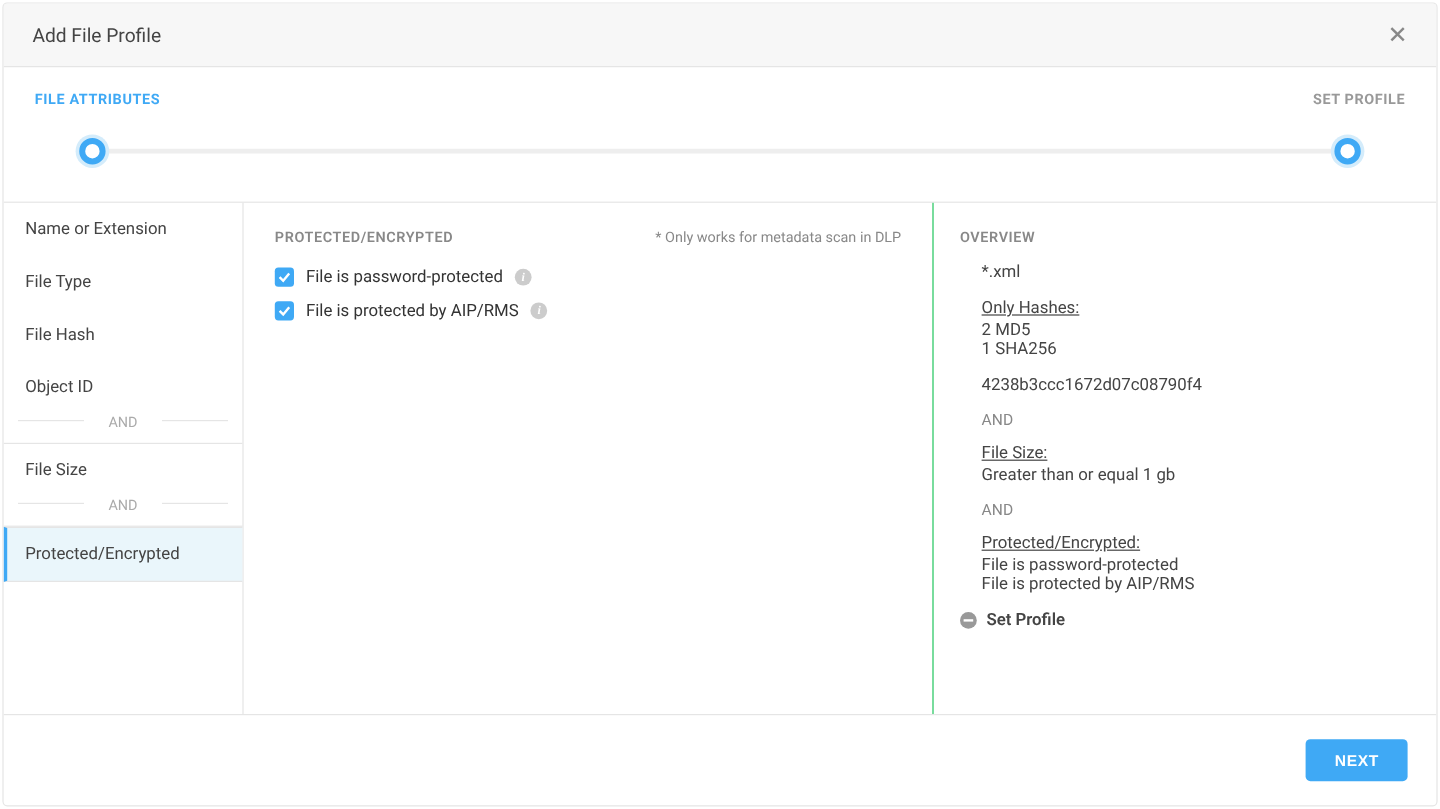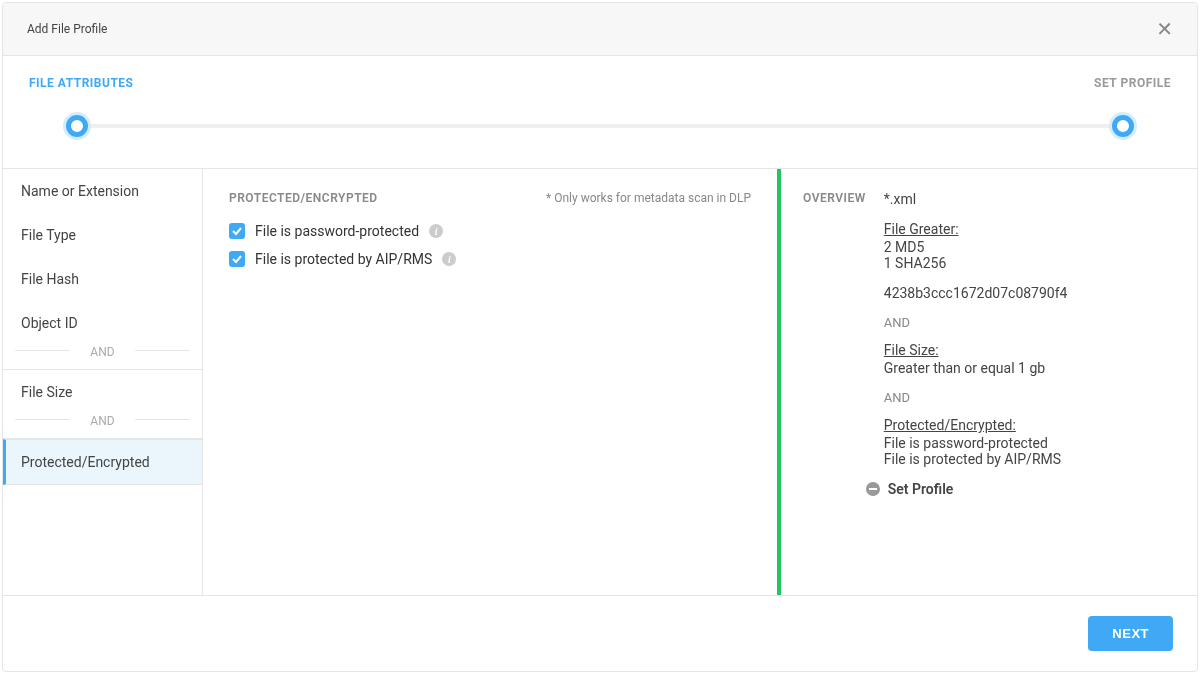--- a/index.html
+++ b/index.html
@@ -21,21 +21,21 @@
   }
   .modal-header {
     background: #f7f7f7;
     border-bottom: 1px solid #e5e5e5;
     padding: 16px 24px;
     display: flex;
     justify-content: space-between;
     align-items: center;
   }
   .modal-title {
-    font-size: 12px;
+    font-size: 16px;
     color: #444;
     font-weight: 400;
   }
   .close-icon {
     font-size: 20px;
     color: #888;
     cursor: pointer;
     line-height: 1;
   }
   .stepper {
@@ -170,24 +170,24 @@
     font-size: 10px;
     font-weight: bold;
     display: inline-flex;
     align-items: center;
     justify-content: center;
     font-style: italic;
     font-family: Georgia, serif;
   }
   .overview-wrap {
     width: 420px;
-    border-left: 4px solid #22c55e;
+    border-left: 1px solid #22c55e;
     padding: 22px 18px 12px 22px;
     display: flex;
-    flex-direction: row;
+    flex-direction: column;
   }
   .overview {
     flex: 1;
     overflow-y: auto;
     padding-right: 12px;
   }
   .overview::-webkit-scrollbar { width: 6px; }
   .overview::-webkit-scrollbar-track { background: transparent; }
   .overview::-webkit-scrollbar-thumb { background: #ccc; border-radius: 3px; }
   .ov-title {
@@ -312,21 +312,21 @@
 
     <div class="overview-wrap">
       <div class="ov-title">OVERVIEW</div>
       <div class="overview">
         <div class="ov-group">
           <div class="ov-line">*.xml</div>
         </div>
         <div class="ov-group">
         </div>
         <div class="ov-group">
-          <div class="ov-head">File Greater:</div>
+          <div class="ov-head">Only Hashes:</div>
           <div class="ov-line">2 MD5</div>
           <div class="ov-line">1 SHA256</div>
         </div>
         <div class="ov-group">
           <div class="ov-line">4238b3ccc1672d07c08790f4</div>
         </div>
         <div class="ov-and">AND</div>
         <div class="ov-group">
           <div class="ov-head">File Size:</div>
           <div class="ov-line">Greater than or equal 1 gb</div>

